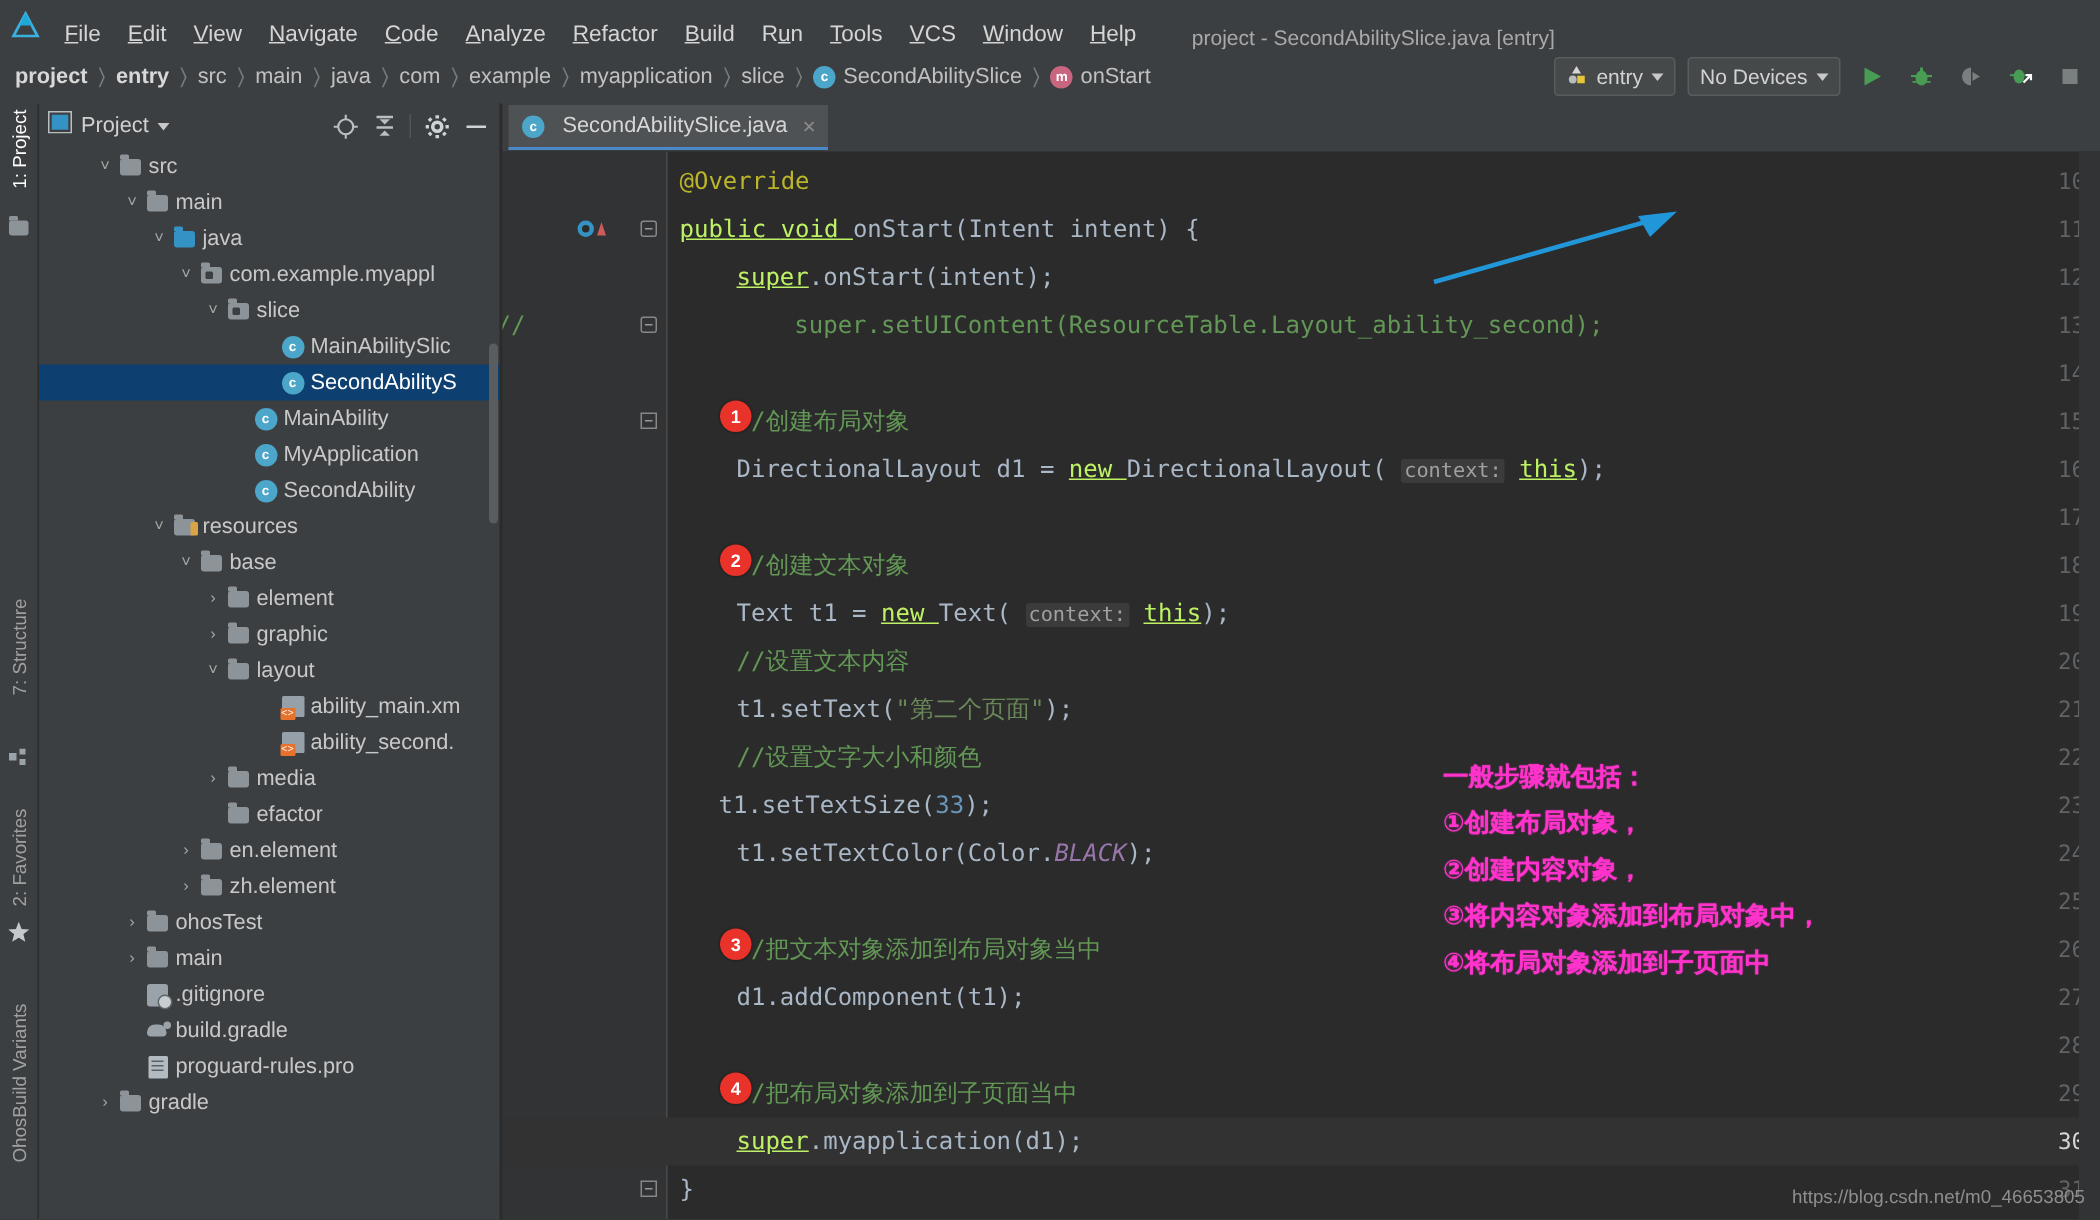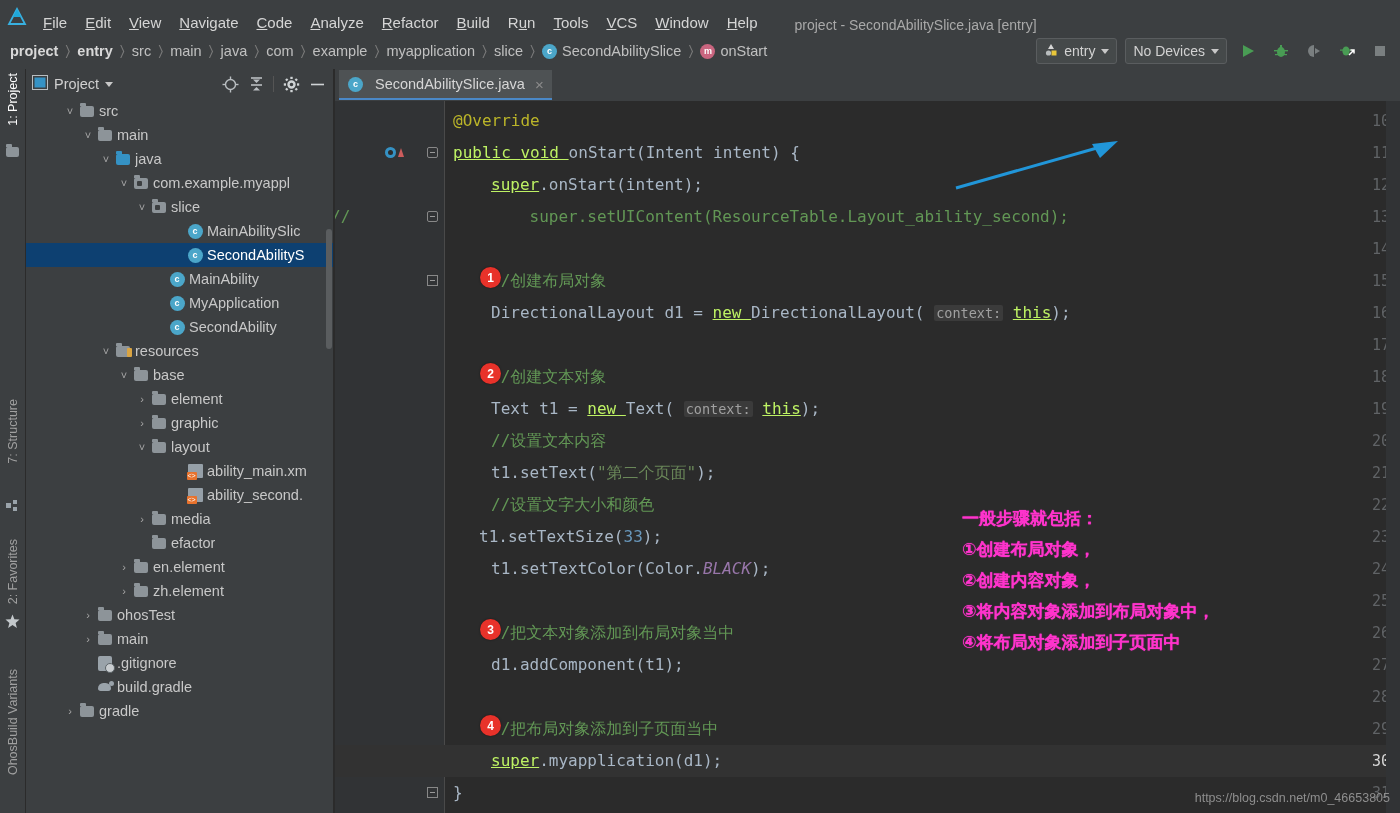--- a/index.html
+++ b/index.html
@@ -575,20 +575,27 @@
             <span class="git-ico"></span>
           </span>
           <span class="tlabel">.gitignore</span>
         </div>
         <div class="trow" style="padding-left: 54px;">
           <span class="arrow"></span>
           <span class="tico">
             <span class="grd-ico"></span>
           </span>
           <span class="tlabel">build.gradle</span>
+        </div>
+        <div class="trow" style="padding-left: 54px;">
+          <span class="arrow"></span>
+          <span class="tico">
+            <span class="pro-ico"></span>
+          </span>
+          <span class="tlabel">proguard-rules.pro</span>
         </div>
         <div class="trow" style="padding-left: 36px;">
           <span class="arrow">›</span>
           <span class="tico">
             <span class="folder"></span>
           </span>
           <span class="tlabel">gradle</span>
         </div>
       </div>
     <div class="tree-scroll"></div>

